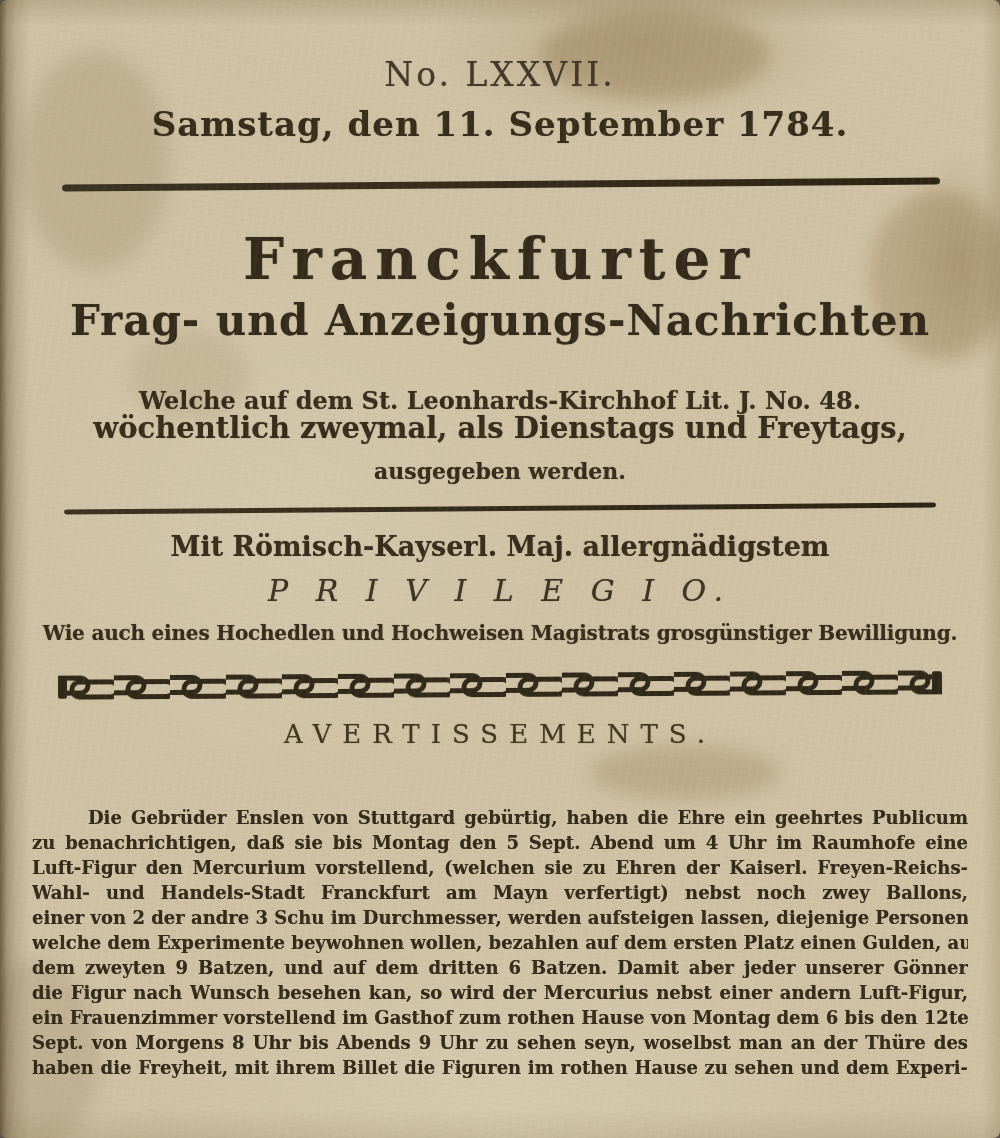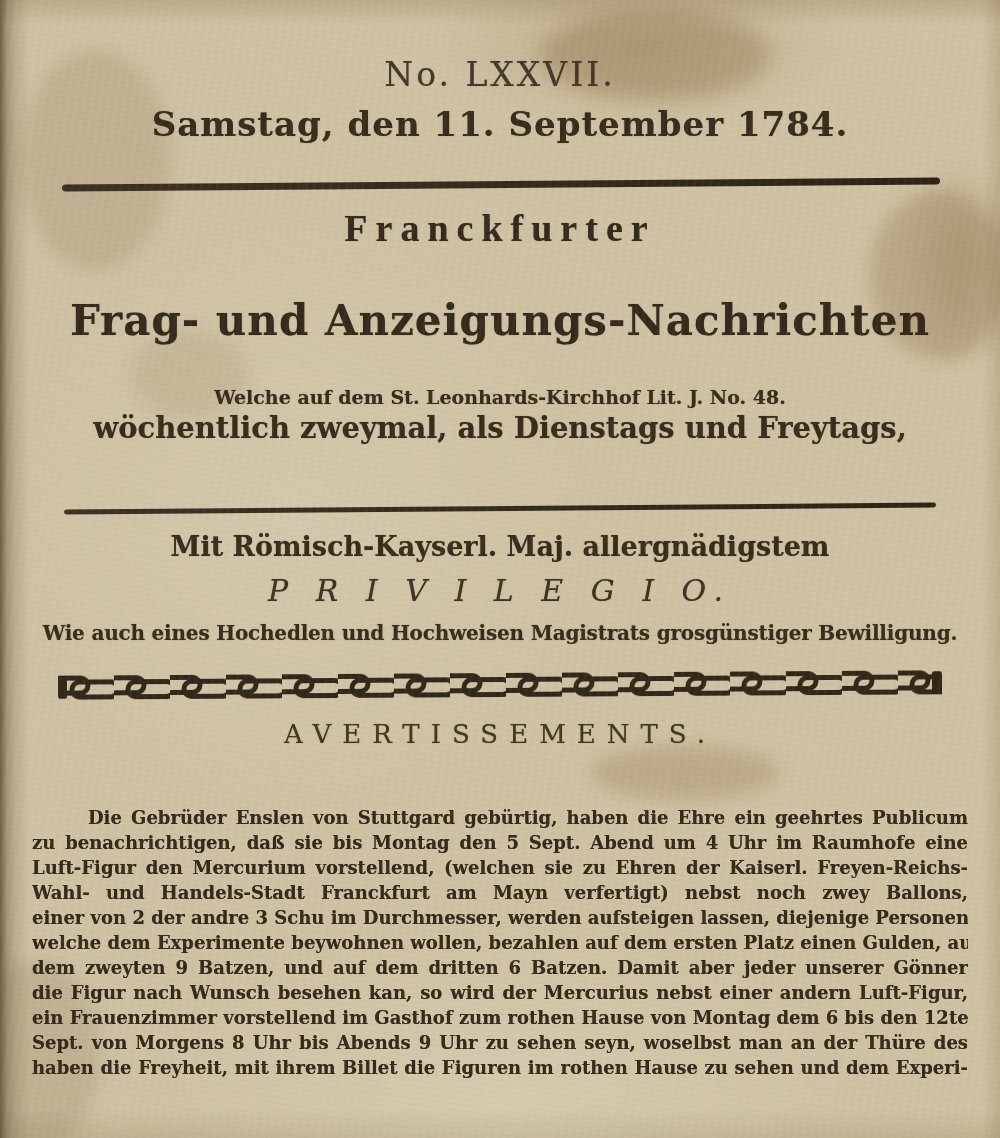--- a/index.html
+++ b/index.html
@@ -9,39 +9,40 @@
     background:
       radial-gradient(ellipse 300px 120px at 64% 4%, rgba(122,96,54,.22), transparent 70%),
       radial-gradient(ellipse 90px 160px at 96% 23%, rgba(118,90,48,.22), transparent 70%),
       radial-gradient(ellipse 420px 420px at 30% 45%, rgba(255,255,245,.10), transparent 70%),
       radial-gradient(ellipse 500px 260px at 50% 97%, rgba(255,255,240,.14), transparent 70%),
       linear-gradient(90deg, rgba(78,62,36,.75) 0px, rgba(92,75,46,.38) 7px, rgba(92,75,46,.16) 16px, rgba(92,75,46,0) 30px),
       linear-gradient(270deg, rgba(120,100,62,.22) 0px, rgba(120,100,62,0) 18px),
       linear-gradient(180deg, rgba(108,88,52,.22) 0px, rgba(108,88,52,0) 26px),
       linear-gradient(0deg, rgba(108,88,52,.15) 0px, rgba(108,88,52,0) 30px),
       #cfc2a4;
+    border-radius: 7px;
   }
   .grain{
     position:absolute;inset:0;pointer-events:none;opacity:.5;
     background-image:
       repeating-linear-gradient(8deg, rgba(118,96,58,.045) 0 2px, transparent 2px 6px),
       repeating-linear-gradient(98deg, rgba(255,255,238,.05) 0 3px, transparent 3px 8px),
       repeating-linear-gradient(171deg, rgba(104,84,48,.035) 0 1px, transparent 1px 5px);
   }
   .stain{position:absolute;pointer-events:none;filter:blur(9px);border-radius:50%;}
   .txt{position:absolute;left:0;width:100%;text-align:center;color:#372c1b;
        text-shadow:0 0 1px rgba(55,44,28,.55);}
   .fraktur{font-weight:700;}
   .rule{position:absolute;background:linear-gradient(90deg,#3a3122,#2c2413);border-radius:4px;}
   .issue{top:55px;font-size:33px;letter-spacing:3px;color:#43382a;font-weight:400;}
   .dateline{top:104px;font-size:34px;letter-spacing:1px;}
   .rule-top{top:181px;left:62px;width:878px;height:7px;transform:rotate(-.45deg);}
-  .mast1{top:206px;font-size:38px;letter-spacing:8px;color:#332a1b;font-family:Liberation Serif, serif;}
+  .mast1{top:225px;font-size:58px;letter-spacing:8px;color:#332a1b;}
   .mast2{top:296px;font-size:42px;letter-spacing:1px;color:#332a1b;}
-  .addr{top:386px;font-size:19px;}
+  .addr{top:386px;font-size:24px;}
   .sched1{top:411px;font-size:29px;}
   .sched2{top:458px;font-size:22px;}
   .rule-mid{top:506px;left:64px;width:872px;height:5px;transform:rotate(-.45deg);}
   .privintro{top:531px;font-size:27px;}
   .privword{top:573px;font-size:30px;font-style:italic;letter-spacing:9px;color:#3c3122;font-weight:400;}
   .council{top:621px;font-size:20px;letter-spacing:-.2px;}
   .chain{position:absolute;top:671px;left:58px;transform:rotate(-.35deg);}
   .heading{top:719px;font-size:26px;letter-spacing:11px;color:#41371f;font-weight:400;}
   .article{
     position:absolute;top:766px;left:32px;width:936px;color:#342a1a;
@@ -68,20 +69,21 @@
   <div class="txt issue">No. LXXVII.</div>
   <div class="txt fraktur dateline">Samstag, den 11. September 1784.</div>
 
   <div class="rule rule-top"></div>
 
   <div class="txt fraktur mast1">Franckfurter</div>
   <div class="txt fraktur mast2">Frag- und Anzeigungs-Nachrichten</div>
 
   <div class="txt fraktur addr">Welche auf dem St. Leonhards-Kirchhof Lit. J. No. 48.</div>
   <div class="txt fraktur sched1">wöchentlich zweymal, als Dienstags und Freytags,</div>
+  <div class="txt fraktur sched2">ausgegeben werden.</div>
 
   <div class="rule rule-mid"></div>
 
   <div class="txt fraktur privintro">Mit Römisch-Kayserl. Maj. allergnädigstem</div>
   <div class="txt privword">P R I V I L E G I O.</div>
   <div class="txt fraktur council">Wie auch eines Hochedlen und Hochweisen Magistrats grosgünstiger Bewilligung.</div>
 
   <div class="chain">
     <svg width="884" height="28" viewBox="0 0 884 28" xmlns="http://www.w3.org/2000/svg">
       <defs>

